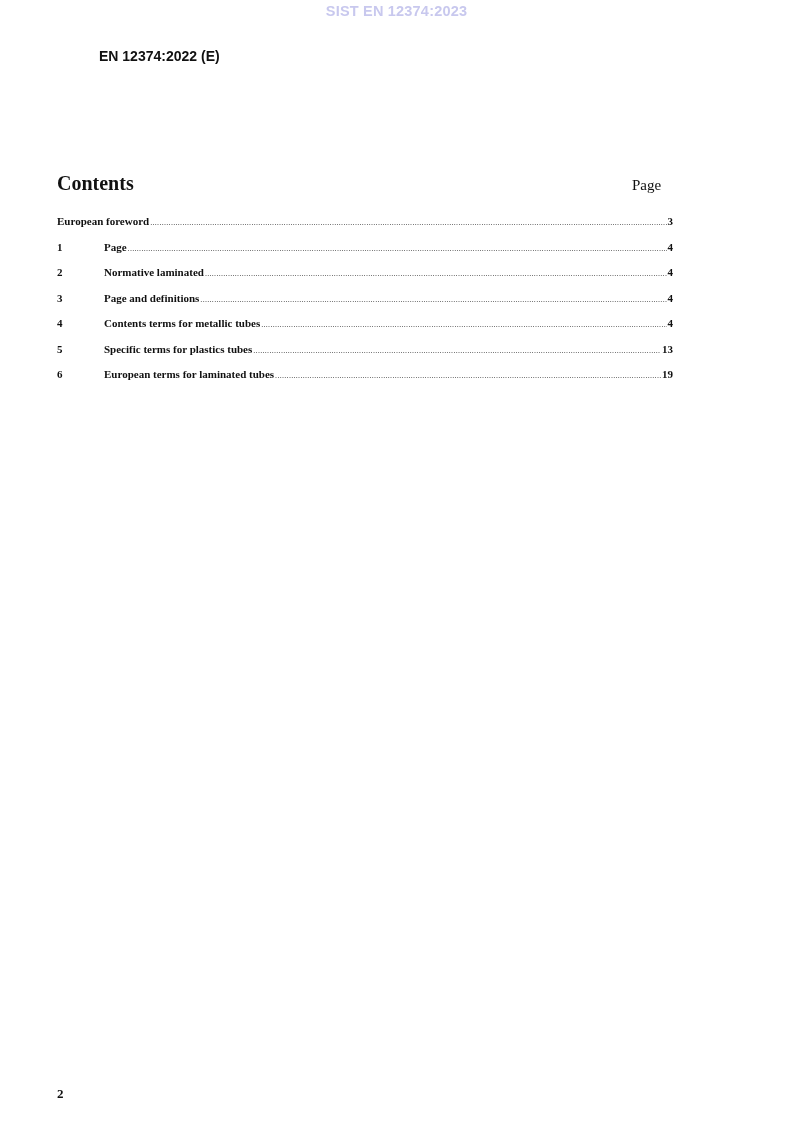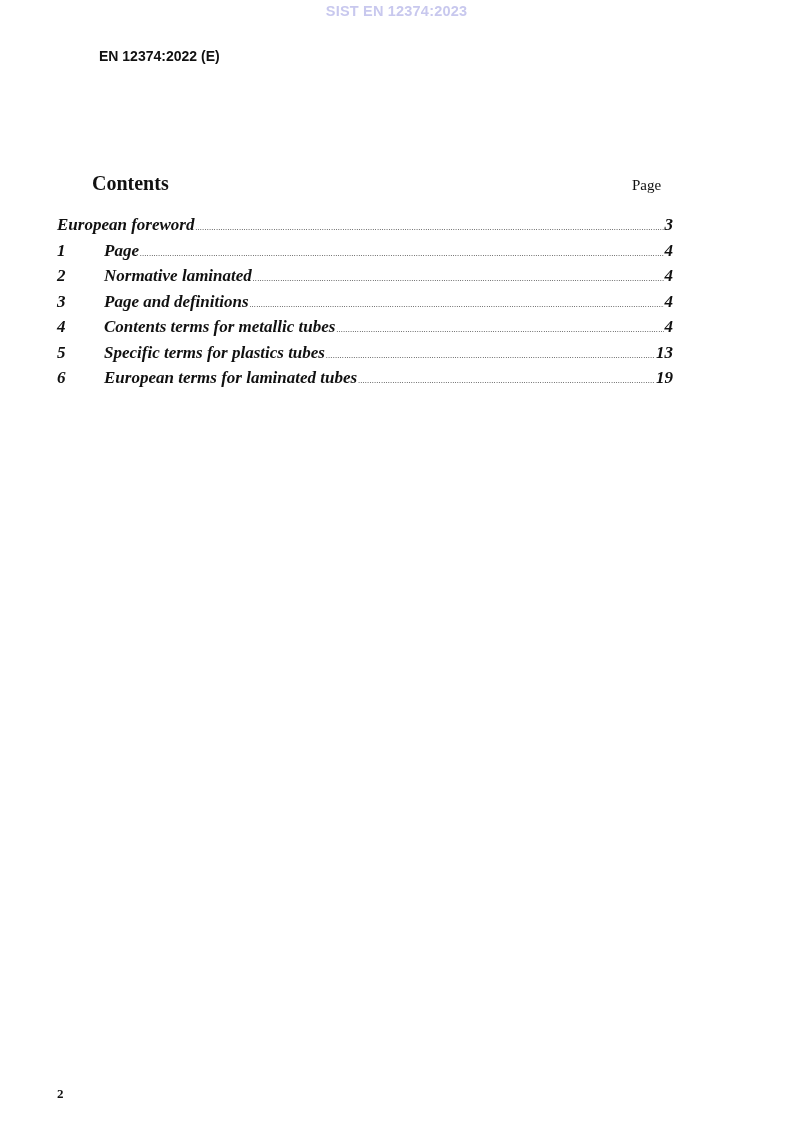--- a/index.html
+++ b/index.html
@@ -4,26 +4,26 @@
 <style>
   html, body { margin: 0; padding: 0; background: #ffffff; }
   body { width: 793px; height: 1122px; position: relative; overflow: hidden;
          font-family: "DejaVu Serif", "Liberation Serif", serif; color: #111; }
   .watermark { position: absolute; top: 3px; left: 0; width: 793px; text-align: center;
                font-family: "Liberation Sans", sans-serif; font-weight: bold; font-size: 14.5px;
                color: #c8c8ee; letter-spacing: 0.2px; }
   .doc-id { position: absolute; top: 48px; left: 57px; font-weight: bold; font-size: 14px;
             font-family: Liberation Sans, sans-serif; margin-left: 42px; }
   .contents-title { position: absolute; top: 172px; left: 57px; font-weight: bold; font-size: 20px;
-                    font-family: "Liberation Serif", serif; margin-left: 35px; }
+                    font-family: "Liberation Serif", serif; }
   .page-label { position: absolute; top: 177px; left: 632px; font-size: 15px;
                 font-family: "Liberation Serif", serif; }
   .toc { position: absolute; top: 215px; left: 57px; width: 616px; }
   .toc-row { display: flex; align-items: baseline; height: 25.5px; font-weight: bold;
-             font-size: 17px; font-family: "Liberation Serif", serif; font-style: italic; }
+             font-size: 11px; font-family: "Liberation Serif", serif; }
   .toc-num { width: 47px; flex: 0 0 47px; }
   .toc-title { white-space: nowrap; }
   .toc-leader { flex: 1 1 auto; overflow: hidden; white-space: nowrap; margin: 0 1px;
                 font-weight: normal; font-size: 8px; letter-spacing: 0.3px; }
   .toc-leader::before { content: "................................................................................................................................................................................................................................................................................................................................"; }
   .toc-page { flex: 0 0 auto; text-align: right; }
   .footer-page { position: absolute; top: 1086px; left: 57px; font-weight: bold; font-size: 13px;
                  font-family: "Liberation Serif", serif; }
 </style>
 </head>

